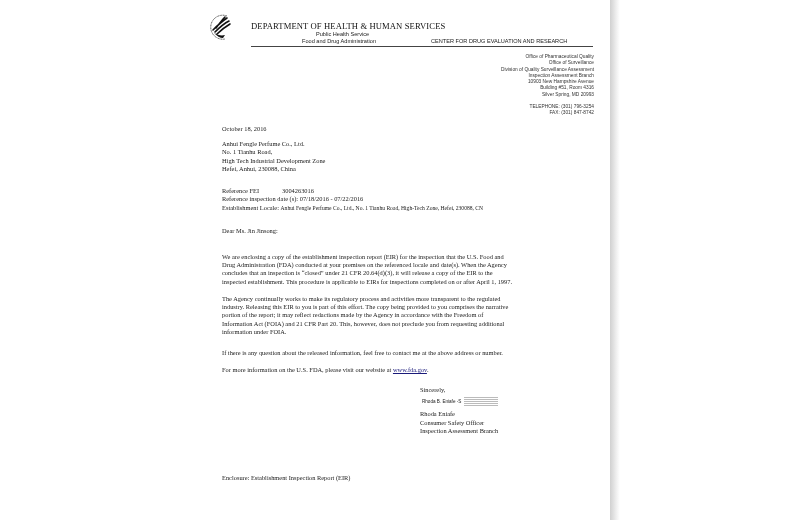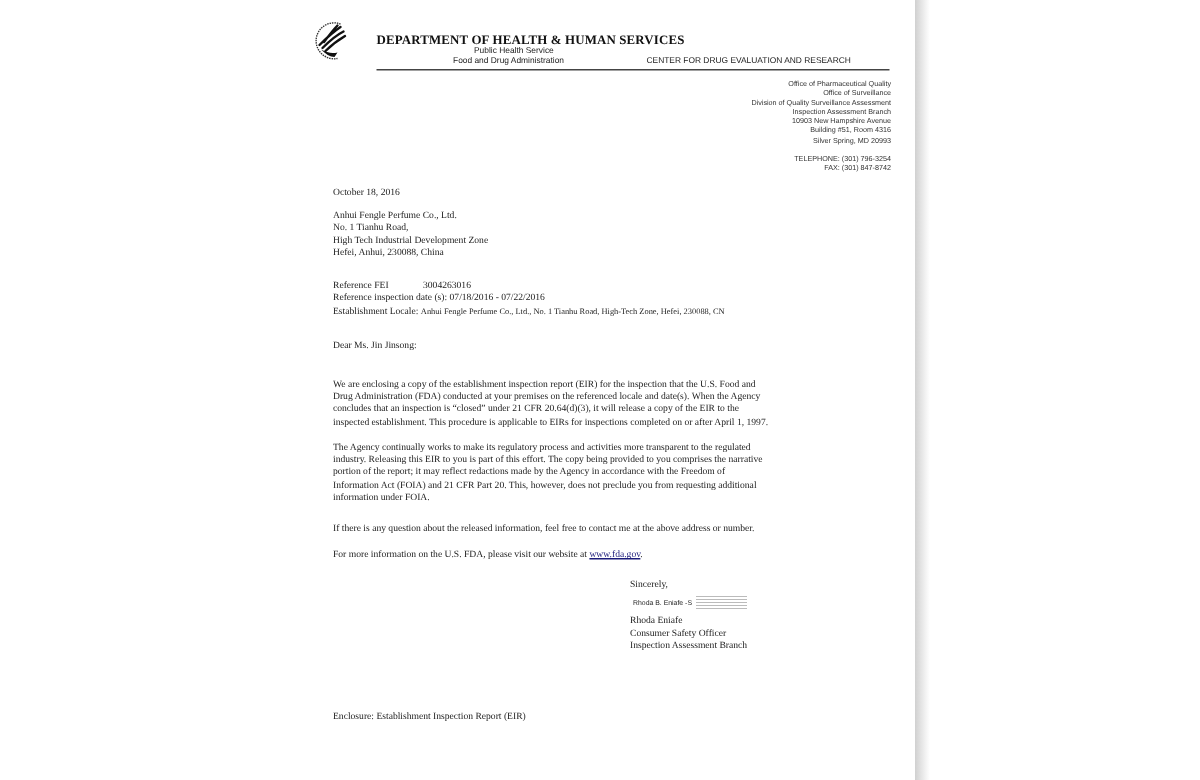--- a/index.html
+++ b/index.html
@@ -1,21 +1,21 @@
 <!DOCTYPE html>
 <html><head>
 <meta charset="utf-8">
 <style>
   html, body { margin:0; padding:0; }
   body { width:800px; height:520px; background:#ffffff; position:relative; overflow:hidden; font-family:"Liberation Serif", serif; color:#222; }
   .page { position:absolute; left:154px; top:0; width:456px; height:520px; background:#fff; }
   .edge-line { position:absolute; top:0; width:1px; height:520px; background:#e2e2e2; }
   .shadow { position:absolute; left:610px; top:0; width:10px; height:520px; background:linear-gradient(to right,#d0d0d0,#f2f2f2 70%,#fff); }
   .logo { position:absolute; left:205px; top:12px; width:30px; height:30px; }
-  .hdr-title { position:absolute; left:251px; top:21px; font-family:"Liberation Serif", serif; font-weight:bold; font-size:8.6px; letter-spacing:0.1px; color:#111; white-space:nowrap;text-align:right; }
+  .hdr-title { position:absolute; left:251px; top:21px; font-family:"Liberation Serif", serif; font-weight:normal; font-size:8.6px; letter-spacing:0.1px; color:#111; white-space:nowrap;text-align:right; }
   .hdr-sub { position:absolute; font-family:"Liberation Sans", sans-serif; font-size:5.6px; color:#222; white-space:nowrap; }
   .rule { position:absolute; left:251px; top:46px; width:342px; height:1px; background:#444; }
   .addr { position:absolute; right:206px; top:54px; text-align:right; font-family:"Liberation Sans", sans-serif; font-size:4.8px; line-height:6.3px; color:#333; white-space:nowrap; }
   .addr .tel { margin-top:6px; }
   .txt { position:absolute; left:222px; font-size:6.4px; line-height:8.4px; color:#222; white-space:nowrap; }
   .para { position:absolute; left:222px; width:375px; font-size:6.4px; line-height:8.2px; color:#222; }
   .para p { margin:0; white-space:nowrap; }
   .ref-label { display:inline-block; width:54px; }
   a.link { color:#1a1a7a; text-decoration:underline; }
   .sig-block { position:absolute; left:420px; top:386px; font-size:6.4px; line-height:8.4px; color:#222; white-space:nowrap; }

